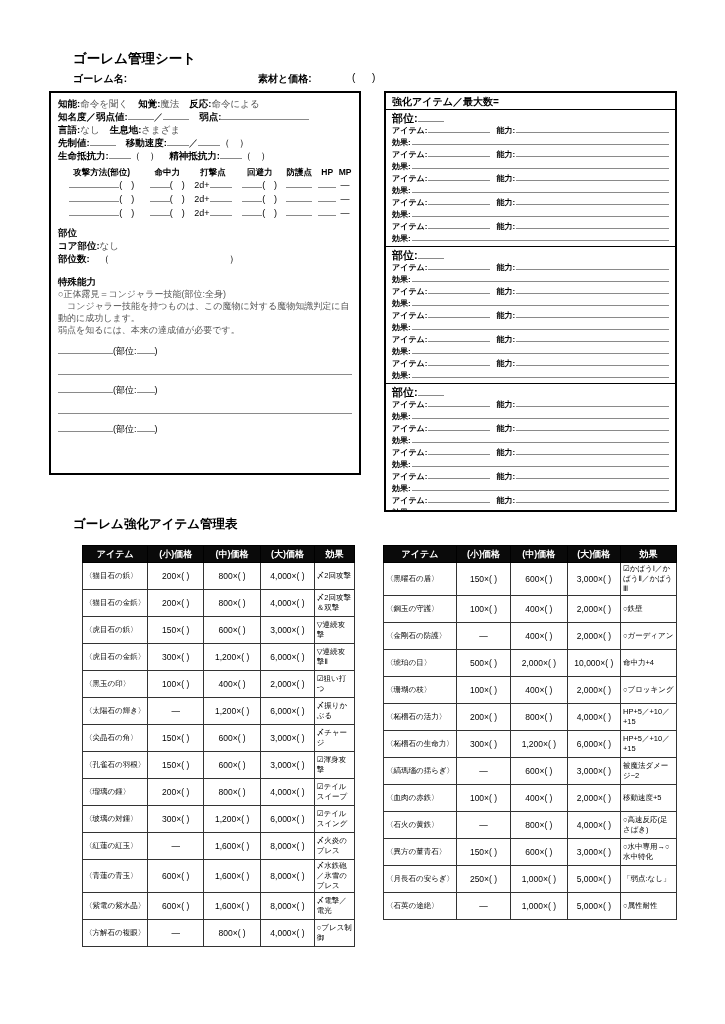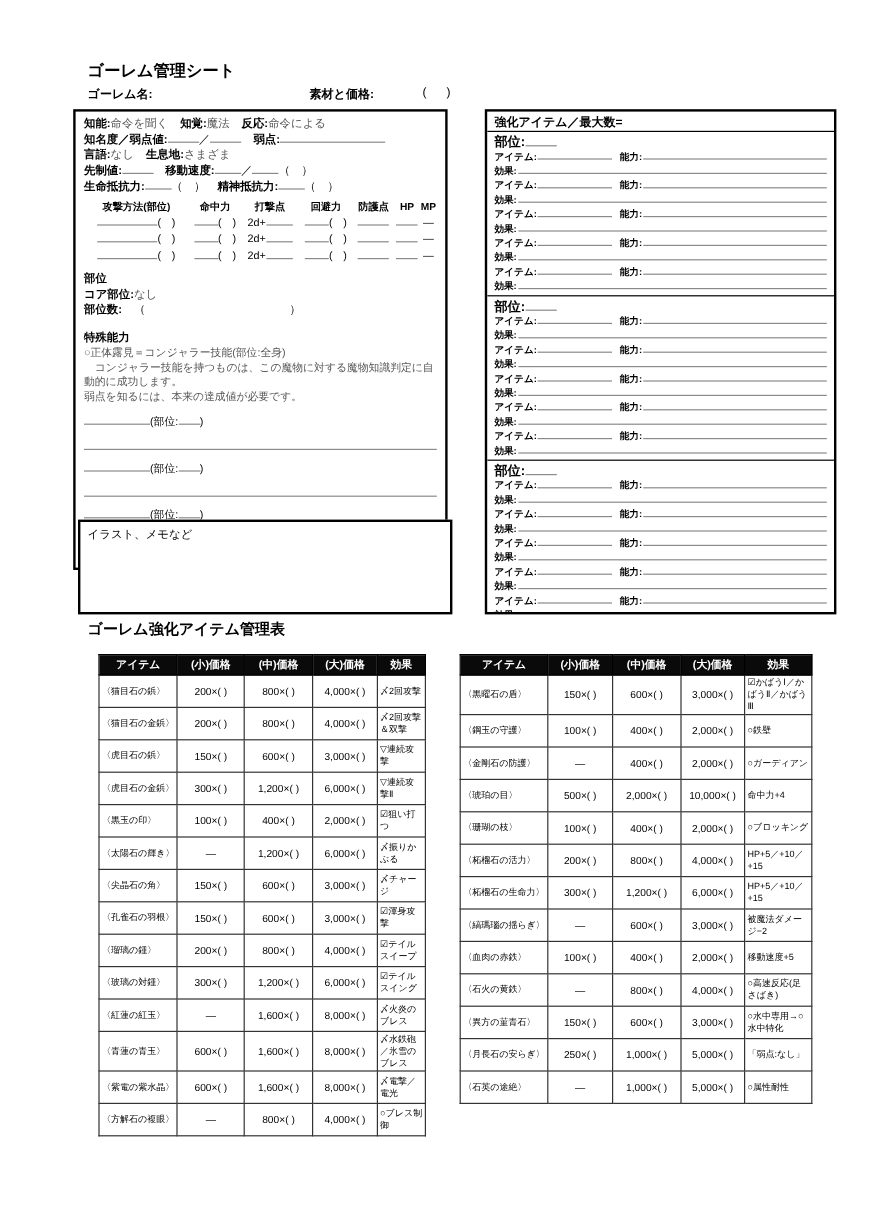--- a/index.html
+++ b/index.html
@@ -8,23 +8,23 @@
   .page { position:relative; width:725px; height:1024px; background:#fff; overflow:hidden; }
 
   .sheet-title { position:absolute; left:73px; top:50px; font-size:13.5px; font-weight:bold; }
   .tables-title { position:absolute; left:73px; top:516px; font-size:12.5px; font-weight:bold; }
 
   .name-row span { position:absolute; top:72px; font-size:10px; }
   .b { font-weight:bold; }
   .gray { color:#555; }
 
   .panel { position:absolute; border:2px solid #000; background:#fff; overflow:hidden; }
-  .left-panel  { left:61px; top:91px;  width:312px; height:384px; padding:4px 7px; font-size:9.5px; line-height:13px; }
+  .left-panel  { left:49px; top:91px;  width:312px; height:384px; padding:4px 7px; font-size:9.5px; line-height:13px; }
   .memo-box    { left:65px; top:433px; width:312px; height:79px;  padding:4px 6px; font-size:9.5px; }
-  .right-panel { left:404px; top:91px; width:293px; height:421px; }
+  .right-panel { left:384px; top:91px; width:293px; height:421px; }
 
   .bl { display:inline-block; border-bottom:1px solid #8a8a8a; height:8px; vertical-align:baseline; }.w18{width:18px}.w20{width:20px}.w22{width:22px}.w26{width:26px}.w50{width:50px}.w55{width:55px}.w88{width:88px}.w120{width:120px}
 
   .stat-line { white-space:nowrap; } .sp10 { display:inline-block; width:10px; }
 
   .atk-header, .atk-row { display:flex; align-items:baseline; white-space:nowrap; }
   .atk-header { font-weight:bold; font-size:8.5px; margin-top:4px; }
   .atk-header span, .atk-row > span { display:inline-block; text-align:center; }
   .ac1{width:88px}.ac2{width:44px}.ac3{width:48px}.ac4{width:46px}.ac5{width:34px}.ac6{width:22px}.ac7{width:14px}
   .atk-row { height:14px; font-size:9px; }
@@ -150,23 +150,20 @@
     <div class="sp-blank">
       <span class="bl w55"></span><span>(部位:</span><span class="bl w18"></span><span>)</span>
       <span class="sp-full" style="margin-top:7px"></span>
     </div>
     <div class="sp-blank">
       <span class="bl w55"></span><span>(部位:</span><span class="bl w18"></span><span>)</span>
       
     </div>
   </div>
 
-  <div class="panel memo-box">
-    <span>イラスト、メモなど</span>
-  </div>
 
   <div class="panel right-panel">
     <div class="rp-header">強化アイテム／最大数=</div>
 
     <div class="rp-section first">
       <div class="rp-part"><span>部位:</span><span class="bl w26"></span></div>
       <div class="grp">
           <div class="l1">
             <b>アイテム:</b>
             <span class="f1"></span>

